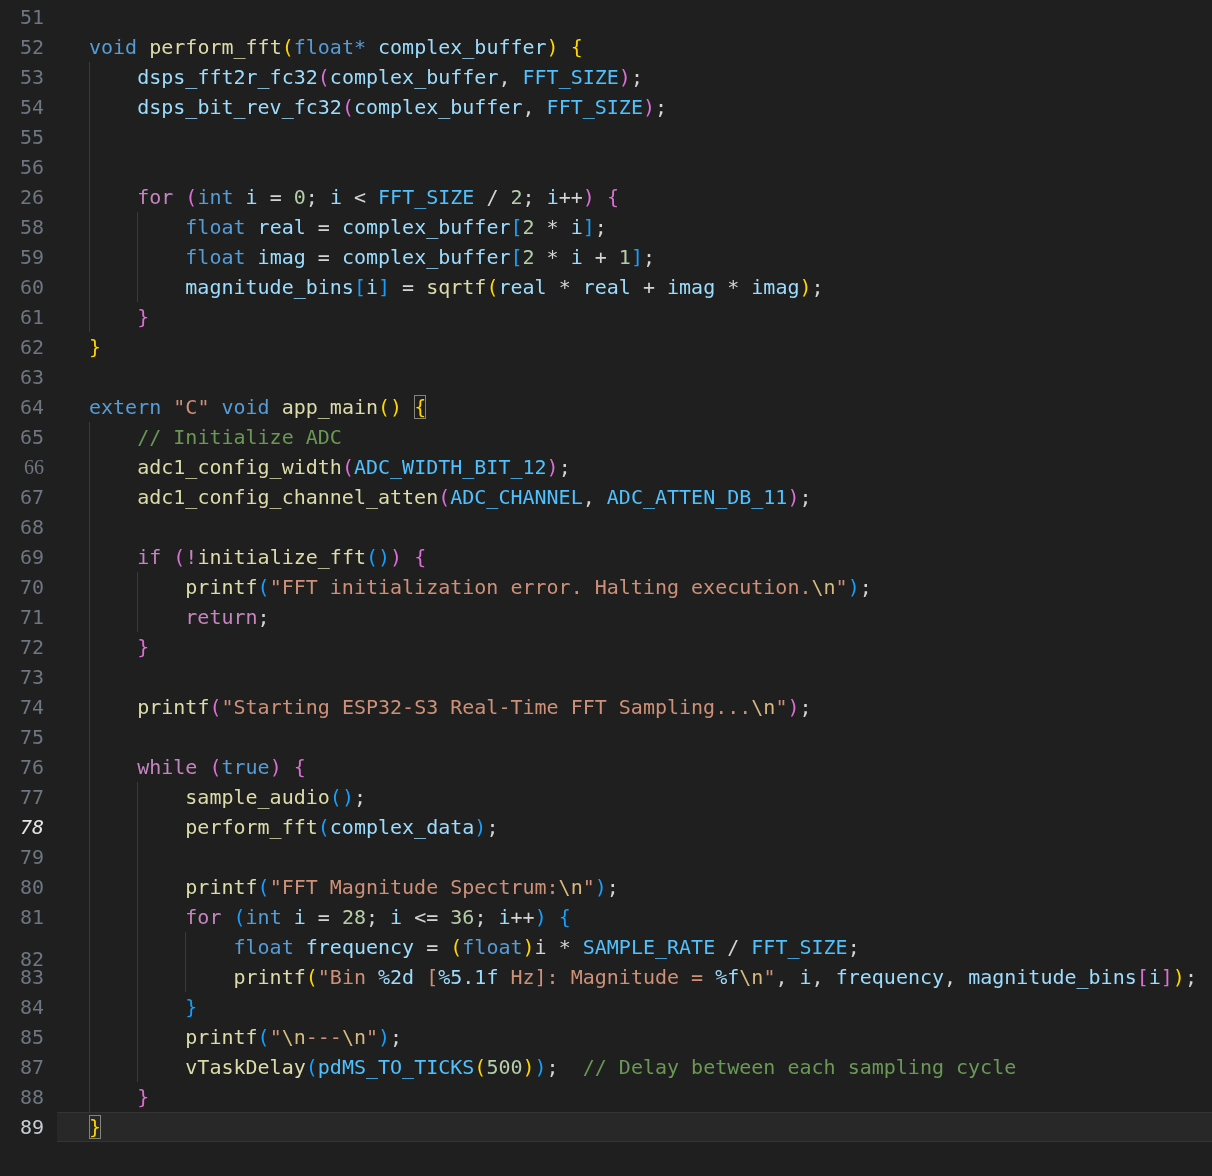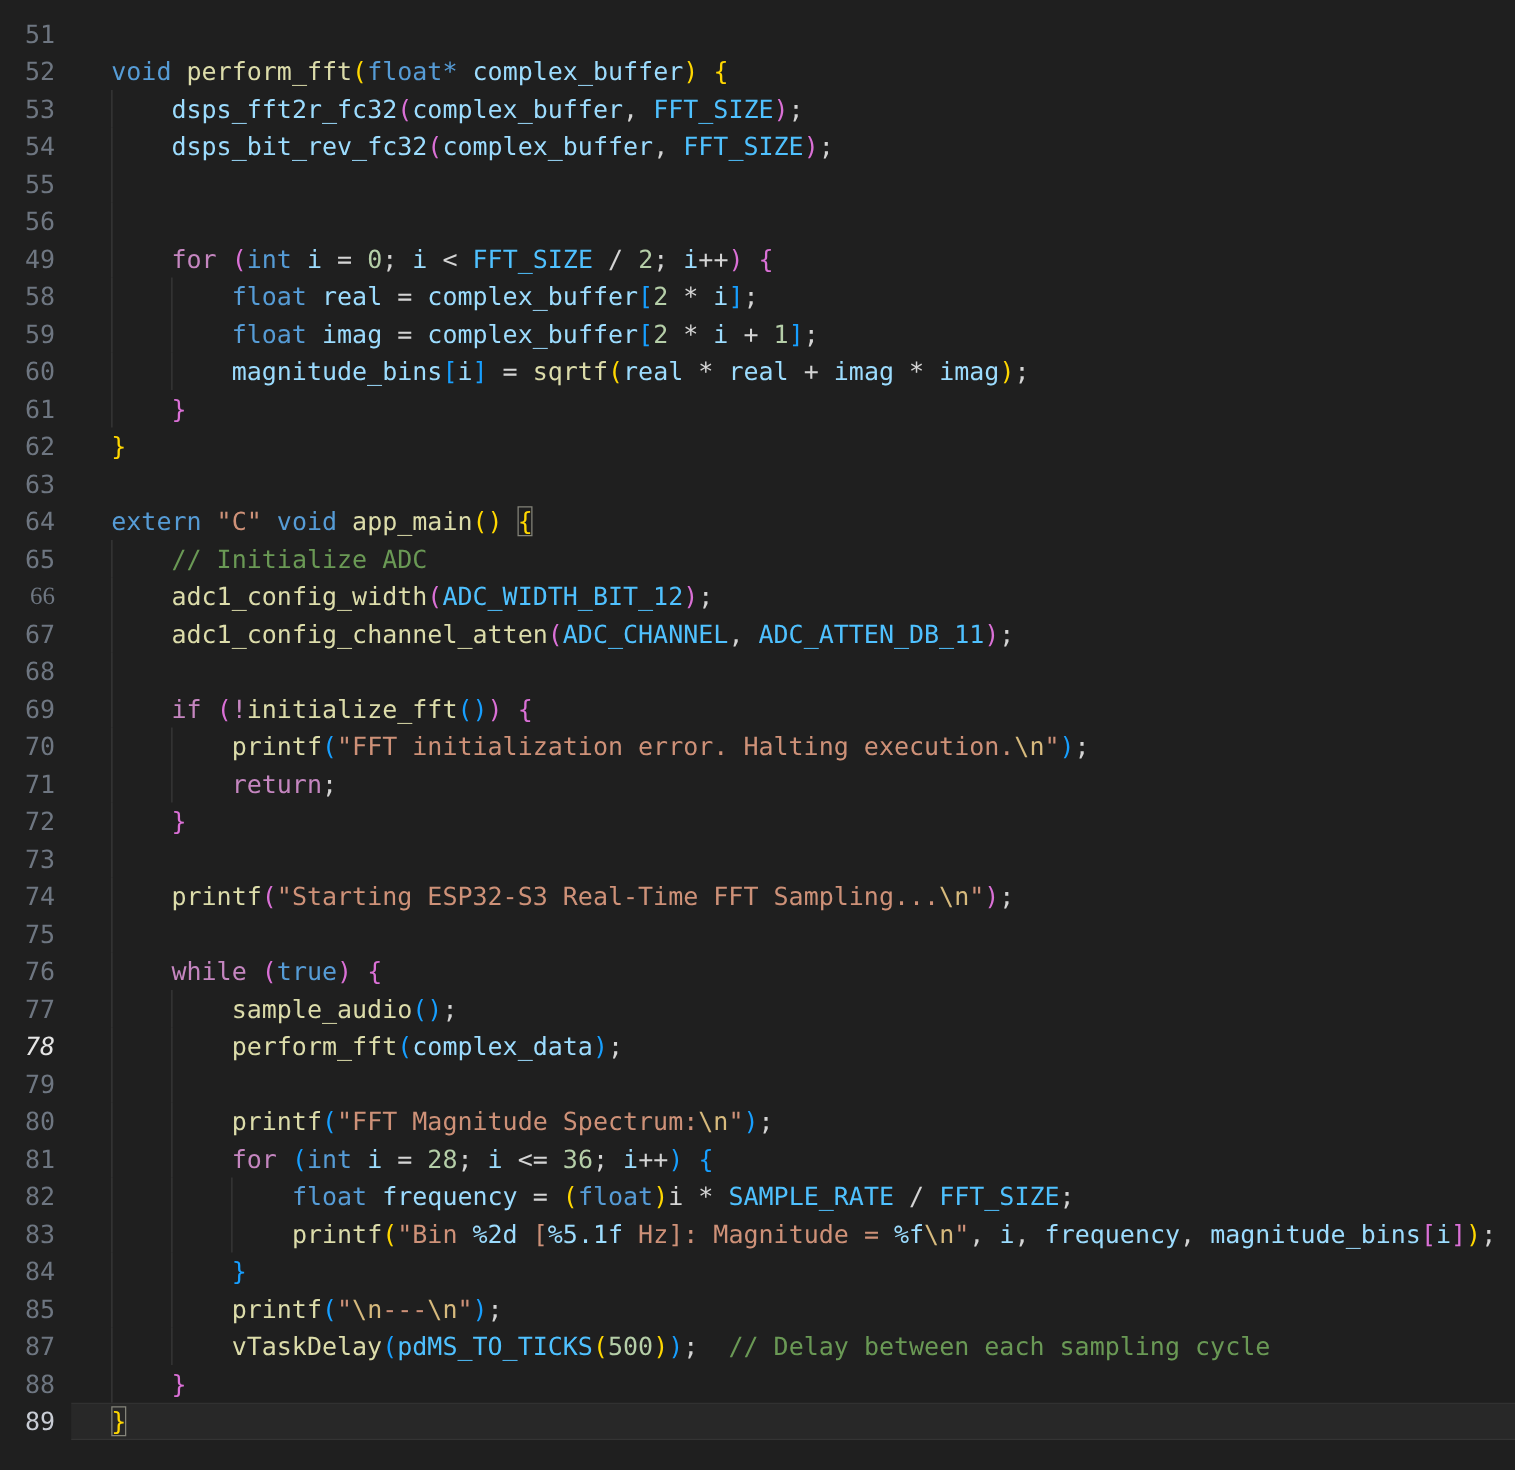--- a/index.html
+++ b/index.html
@@ -1,20 +1,20 @@
 <!DOCTYPE html>
 <html><head>
 <meta charset="utf-8">
 <style>
   html,body{margin:0;padding:0;background:#1f1f1f;}
   body{width:1212px;height:1176px;overflow:hidden;}
   .editor{
     font-family:"DejaVu Sans Mono","Liberation Mono",monospace;
     font-size:20px;line-height:30px;
-    padding-top:12px;
+    padding-top:2px;
     width:100%;height:100%;
     box-sizing:border-box;
   }
   .line{display:flex;height:30px;position:relative;}
   .gutter{
     flex:none;width:44px;text-align:right;padding-right:13px;
     user-select:none;
   }
   .code{
     position:relative;flex:1;padding-left:32px;white-space:pre;
@@ -48,21 +48,21 @@
       </div>
       <div class="line">
         <div class="gutter" style="color: rgb(110, 118, 129);">55</div>
         <div class="code" style="color: rgb(212, 212, 212);"><span class="guide" style="left: calc(0ch + 32px); background: rgb(58, 58, 58);"></span><span class="tok">    </span></div>
       </div>
       <div class="line">
         <div class="gutter" style="color: rgb(110, 118, 129);">56</div>
         <div class="code" style="color: rgb(212, 212, 212);"><span class="guide" style="left: calc(0ch + 32px); background: rgb(58, 58, 58);"></span><span class="tok"></span></div>
       </div>
       <div class="line">
-        <div class="gutter" style="color: rgb(110, 118, 129);">49</div>
+        <div class="gutter" style="color: rgb(110, 118, 129);">26</div>
         <div class="code" style="color: rgb(212, 212, 212);"><span class="guide" style="left: calc(0ch + 32px); background: rgb(58, 58, 58);"></span><span class="tok">    </span><span class="tok" style="color: rgb(197, 134, 192);">for</span><span class="tok" style="color: rgb(212, 212, 212);"> </span><span class="tok" style="color: rgb(218, 112, 214);">(</span><span class="tok" style="color: rgb(86, 156, 214);">int</span><span class="tok" style="color: rgb(212, 212, 212);"> </span><span class="tok" style="color: rgb(156, 220, 254);">i</span><span class="tok" style="color: rgb(212, 212, 212);"> = </span><span class="tok" style="color: rgb(181, 206, 168);">0</span><span class="tok" style="color: rgb(212, 212, 212);">; </span><span class="tok" style="color: rgb(156, 220, 254);">i</span><span class="tok" style="color: rgb(212, 212, 212);"> &lt; </span><span class="tok" style="color: rgb(79, 193, 255);">FFT_SIZE</span><span class="tok" style="color: rgb(212, 212, 212);"> / </span><span class="tok" style="color: rgb(181, 206, 168);">2</span><span class="tok" style="color: rgb(212, 212, 212);">; </span><span class="tok" style="color: rgb(156, 220, 254);">i</span><span class="tok" style="color: rgb(212, 212, 212);">++</span><span class="tok" style="color: rgb(218, 112, 214);">)</span><span class="tok" style="color: rgb(212, 212, 212);"> </span><span class="tok" style="color: rgb(218, 112, 214);">{</span></div>
       </div>
       <div class="line">
         <div class="gutter" style="color: rgb(110, 118, 129);">58</div>
         <div class="code" style="color: rgb(212, 212, 212);"><span class="guide" style="left: calc(0ch + 32px); background: rgb(58, 58, 58);"></span><span class="guide" style="left: calc(4ch + 32px); background: rgb(58, 58, 58);"></span><span class="tok">        </span><span class="tok" style="color: rgb(86, 156, 214);">float</span><span class="tok" style="color: rgb(212, 212, 212);"> </span><span class="tok" style="color: rgb(156, 220, 254);">real</span><span class="tok" style="color: rgb(212, 212, 212);"> = </span><span class="tok" style="color: rgb(156, 220, 254);">complex_buffer</span><span class="tok" style="color: rgb(23, 159, 255);">[</span><span class="tok" style="color: rgb(181, 206, 168);">2</span><span class="tok" style="color: rgb(212, 212, 212);"> * </span><span class="tok" style="color: rgb(156, 220, 254);">i</span><span class="tok" style="color: rgb(23, 159, 255);">]</span><span class="tok" style="color: rgb(212, 212, 212);">;</span></div>
       </div>
       <div class="line">
         <div class="gutter" style="color: rgb(110, 118, 129);">59</div>
         <div class="code" style="color: rgb(212, 212, 212);"><span class="guide" style="left: calc(0ch + 32px); background: rgb(58, 58, 58);"></span><span class="guide" style="left: calc(4ch + 32px); background: rgb(58, 58, 58);"></span><span class="tok">        </span><span class="tok" style="color: rgb(86, 156, 214);">float</span><span class="tok" style="color: rgb(212, 212, 212);"> </span><span class="tok" style="color: rgb(156, 220, 254);">imag</span><span class="tok" style="color: rgb(212, 212, 212);"> = </span><span class="tok" style="color: rgb(156, 220, 254);">complex_buffer</span><span class="tok" style="color: rgb(23, 159, 255);">[</span><span class="tok" style="color: rgb(181, 206, 168);">2</span><span class="tok" style="color: rgb(212, 212, 212);"> * </span><span class="tok" style="color: rgb(156, 220, 254);">i</span><span class="tok" style="color: rgb(212, 212, 212);"> + </span><span class="tok" style="color: rgb(181, 206, 168);">1</span><span class="tok" style="color: rgb(23, 159, 255);">]</span><span class="tok" style="color: rgb(212, 212, 212);">;</span></div>
       </div>
@@ -148,21 +148,21 @@
       </div>
       <div class="line">
         <div class="gutter" style="color: rgb(110, 118, 129);">80</div>
         <div class="code" style="color: rgb(212, 212, 212);"><span class="guide" style="left: calc(0ch + 32px); background: rgb(58, 58, 58);"></span><span class="guide" style="left: calc(4ch + 32px); background: rgb(58, 58, 58);"></span><span class="tok">        </span><span class="tok" style="color: rgb(220, 220, 170);">printf</span><span class="tok" style="color: rgb(23, 159, 255);">(</span><span class="tok" style="color: rgb(206, 145, 120);">"FFT Magnitude Spectrum:</span><span class="tok" style="color: rgb(215, 186, 125);">\n</span><span class="tok" style="color: rgb(206, 145, 120);">"</span><span class="tok" style="color: rgb(23, 159, 255);">)</span><span class="tok" style="color: rgb(212, 212, 212);">;</span></div>
       </div>
       <div class="line">
         <div class="gutter" style="color: rgb(110, 118, 129);">81</div>
         <div class="code" style="color: rgb(212, 212, 212);"><span class="guide" style="left: calc(0ch + 32px); background: rgb(58, 58, 58);"></span><span class="guide" style="left: calc(4ch + 32px); background: rgb(58, 58, 58);"></span><span class="tok">        </span><span class="tok" style="color: rgb(197, 134, 192);">for</span><span class="tok" style="color: rgb(212, 212, 212);"> </span><span class="tok" style="color: rgb(23, 159, 255);">(</span><span class="tok" style="color: rgb(86, 156, 214);">int</span><span class="tok" style="color: rgb(212, 212, 212);"> </span><span class="tok" style="color: rgb(156, 220, 254);">i</span><span class="tok" style="color: rgb(212, 212, 212);"> = </span><span class="tok" style="color: rgb(181, 206, 168);">28</span><span class="tok" style="color: rgb(212, 212, 212);">; </span><span class="tok" style="color: rgb(156, 220, 254);">i</span><span class="tok" style="color: rgb(212, 212, 212);"> &lt;= </span><span class="tok" style="color: rgb(181, 206, 168);">36</span><span class="tok" style="color: rgb(212, 212, 212);">; </span><span class="tok" style="color: rgb(156, 220, 254);">i</span><span class="tok" style="color: rgb(212, 212, 212);">++</span><span class="tok" style="color: rgb(23, 159, 255);">)</span><span class="tok" style="color: rgb(212, 212, 212);"> </span><span class="tok" style="color: rgb(23, 159, 255);">{</span></div>
       </div>
       <div class="line">
-        <div class="gutter" style="color: rgb(110, 118, 129);">82</div>
+        <div class="gutter" style="color: rgb(110, 118, 129); margin-top: 12px;">82</div>
         <div class="code" style="color: rgb(212, 212, 212);"><span class="guide" style="left: calc(0ch + 32px); background: rgb(58, 58, 58);"></span><span class="guide" style="left: calc(4ch + 32px); background: rgb(58, 58, 58);"></span><span class="guide" style="left: calc(8ch + 32px); background: rgb(58, 58, 58);"></span><span class="tok">            </span><span class="tok" style="color: rgb(86, 156, 214);">float</span><span class="tok" style="color: rgb(212, 212, 212);"> </span><span class="tok" style="color: rgb(156, 220, 254);">frequency</span><span class="tok" style="color: rgb(212, 212, 212);"> = </span><span class="tok" style="color: rgb(255, 215, 0);">(</span><span class="tok" style="color: rgb(86, 156, 214);">float</span><span class="tok" style="color: rgb(255, 215, 0);">)</span><span class="tok" style="color: rgb(212, 212, 212);">i</span><span class="tok" style="color: rgb(212, 212, 212);"> * </span><span class="tok" style="color: rgb(79, 193, 255);">SAMPLE_RATE</span><span class="tok" style="color: rgb(212, 212, 212);"> / </span><span class="tok" style="color: rgb(79, 193, 255);">FFT_SIZE</span><span class="tok" style="color: rgb(212, 212, 212);">;</span></div>
       </div>
       <div class="line">
         <div class="gutter" style="color: rgb(110, 118, 129);">83</div>
         <div class="code" style="color: rgb(212, 212, 212);"><span class="guide" style="left: calc(0ch + 32px); background: rgb(58, 58, 58);"></span><span class="guide" style="left: calc(4ch + 32px); background: rgb(58, 58, 58);"></span><span class="guide" style="left: calc(8ch + 32px); background: rgb(58, 58, 58);"></span><span class="tok">            </span><span class="tok" style="color: rgb(220, 220, 170);">printf</span><span class="tok" style="color: rgb(255, 215, 0);">(</span><span class="tok" style="color: rgb(206, 145, 120);">"Bin </span><span class="tok" style="color: rgb(156, 220, 254);">%2d</span><span class="tok" style="color: rgb(206, 145, 120);"> [</span><span class="tok" style="color: rgb(156, 220, 254);">%5.1f</span><span class="tok" style="color: rgb(206, 145, 120);"> Hz]: Magnitude = </span><span class="tok" style="color: rgb(156, 220, 254);">%f</span><span class="tok" style="color: rgb(215, 186, 125);">\n</span><span class="tok" style="color: rgb(206, 145, 120);">"</span><span class="tok" style="color: rgb(212, 212, 212);">, </span><span class="tok" style="color: rgb(156, 220, 254);">i</span><span class="tok" style="color: rgb(212, 212, 212);">, </span><span class="tok" style="color: rgb(156, 220, 254);">frequency</span><span class="tok" style="color: rgb(212, 212, 212);">, </span><span class="tok" style="color: rgb(156, 220, 254);">magnitude_bins</span><span class="tok" style="color: rgb(218, 112, 214);">[</span><span class="tok" style="color: rgb(156, 220, 254);">i</span><span class="tok" style="color: rgb(218, 112, 214);">]</span><span class="tok" style="color: rgb(255, 215, 0);">)</span><span class="tok" style="color: rgb(212, 212, 212);">;</span></div>
       </div>
       <div class="line">
         <div class="gutter" style="color: rgb(110, 118, 129);">84</div>
         <div class="code" style="color: rgb(212, 212, 212);"><span class="guide" style="left: calc(0ch + 32px); background: rgb(58, 58, 58);"></span><span class="guide" style="left: calc(4ch + 32px); background: rgb(58, 58, 58);"></span><span class="tok">        </span><span class="tok" style="color: rgb(23, 159, 255);">}</span></div>
       </div>

